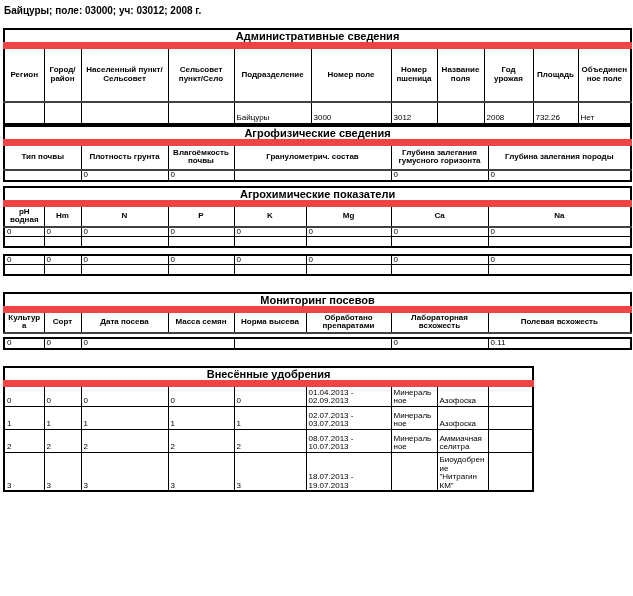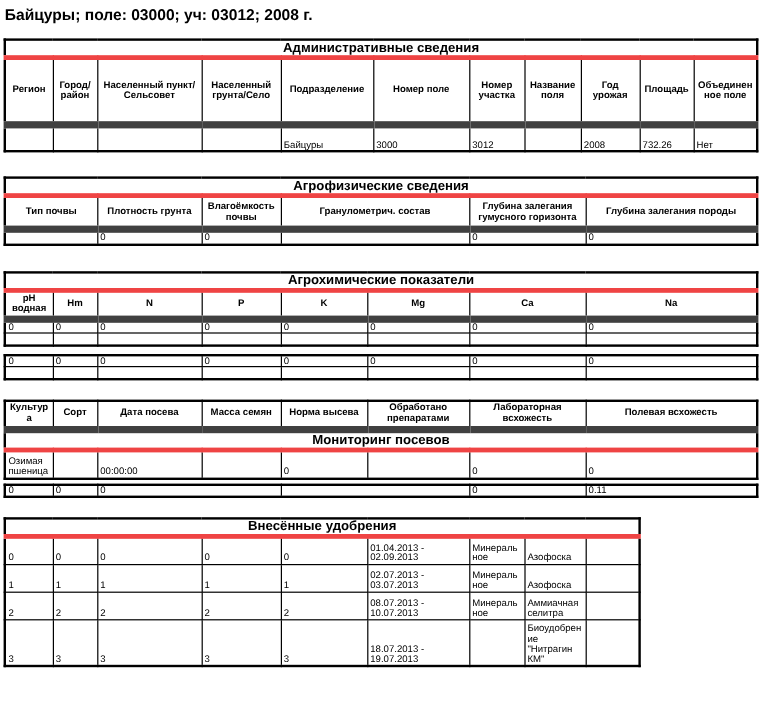--- a/index.html
+++ b/index.html
@@ -1,25 +1,25 @@
 <!DOCTYPE html>
 <html><head>
 <meta charset="utf-8">
 <style>
   html,body{margin:0;padding:0;background:#fff;}
   body{width:633px;height:596px;font-family:"Liberation Sans",sans-serif;color:#000;overflow:hidden;}
-  .page-title{font-size:13px;font-weight:bold;padding:5px 0 0 4px;}
+  .page-title{font-size:10px;font-weight:bold;padding:5px 0 0 4px;}
   table.tbl{border-collapse:collapse;table-layout:fixed;margin-left:3px;border:2px solid #000;}
   .tbl th,.tbl td{border:1px solid #000;font-size:8px;line-height:8.5px;padding:0 2px;overflow:hidden;word-wrap:break-word;overflow-wrap:break-word;}
-  .tbl td.cap{font-size:11px;line-height:12px;font-weight:bold;text-align:center;vertical-align:middle;border-bottom:4px solid #ef4444;padding:0;}
-  .tbl th{font-weight:bold;vertical-align:middle;border-bottom:6px solid #404040;padding:1px 2px;}
+  .tbl td.cap{font-size:11px;line-height:12px;font-weight:bold;text-align:center;vertical-align:middle;border-bottom:7px solid #ef4444;padding:0;}
+  .tbl th{font-weight:bold;vertical-align:middle;border-bottom:2px solid #404040;padding:1px 2px;}
   .tbl td{vertical-align:bottom;text-align:left;font-weight:normal;}
   .r{text-align:right;}
   .t{vertical-align:top;}
-  .m1{margin-top:12px}.m2{margin-top:20px}.m3{margin-top:21px}.m4{margin-top:6px}
+  .m1{margin-top:12px}.m2{margin-top:0}.m3{margin-top:4px}.m4{margin-top:6px}
   .m5{margin-top:16px}.m6{margin-top:3px}.m7{margin-top:16px}
 </style>
 </head>
 <body>
 
 <div class="page-title">Байцуры; поле: 03000; уч: 03012; 2008 г.</div>
 
 <table class="tbl m1" style="width:627px">
   <colgroup>
       <col style="width:40px">
@@ -35,24 +35,24 @@
       <col style="width:53px">
     </colgroup>
   <tbody>
       <tr style="height:13px">
         <td class="cap" colspan="11">Административные сведения</td>
       </tr>
   <tr style="height:56px">
     <th>Регион</th>
     <th>Город/район</th>
     <th>Населенный пункт/Сельсовет</th>
-    <th>Населенный грунта/Село</th>
+    <th>Сельсовет пункт/Село</th>
     <th>Подразделение</th>
     <th>Номер поле</th>
-    <th>Номер участка</th>
+    <th>Номер пшеница</th>
     <th>Название поля</th>
     <th>Год урожая</th>
     <th>Площадь</th>
     <th>Объединенное поле</th>
   </tr>
   <tr style="height:22px">
     <td></td>
     <td></td>
     <td></td>
     <td></td>
@@ -187,43 +187,33 @@
       <col style="width:40px">
       <col style="width:37px">
       <col style="width:87px">
       <col style="width:66px">
       <col style="width:72px">
       <col style="width:85px">
       <col style="width:97px">
       <col style="width:143px">
     </colgroup>
   <tbody>
-      <tr style="height:24px">
+      <tr style="height:13px">
+        <td class="cap" colspan="8">Мониторинг посевов</td>
+      </tr>
+  <tr style="height:24px">
     <th>Культура</th>
     <th>Сорт</th>
     <th>Дата посева</th>
     <th>Масса семян</th>
     <th>Норма высева</th>
     <th>Обработано препаратами</th>
     <th>Лабораторная всхожесть</th>
     <th>Полевая всхожесть</th>
   </tr>
-  <tr style="height:13px">
-        <td class="cap" colspan="8">Мониторинг посевов</td>
-      </tr>
-  <tr style="height:24px">
-    <td>Озимая пшеница</td>
-    <td></td>
-    <td class="r">00:00:00</td>
-    <td></td>
-    <td class="r">0</td>
-    <td></td>
-    <td class="r">0</td>
-    <td class="r">0</td>
-  </tr>
 </tbody>
   </table>
 
 <table class="tbl m6" style="width:627px">
   <colgroup>
       <col style="width:40px">
       <col style="width:37px">
       <col style="width:153px">
       <col style="width:157px">
       <col style="width:97px">

